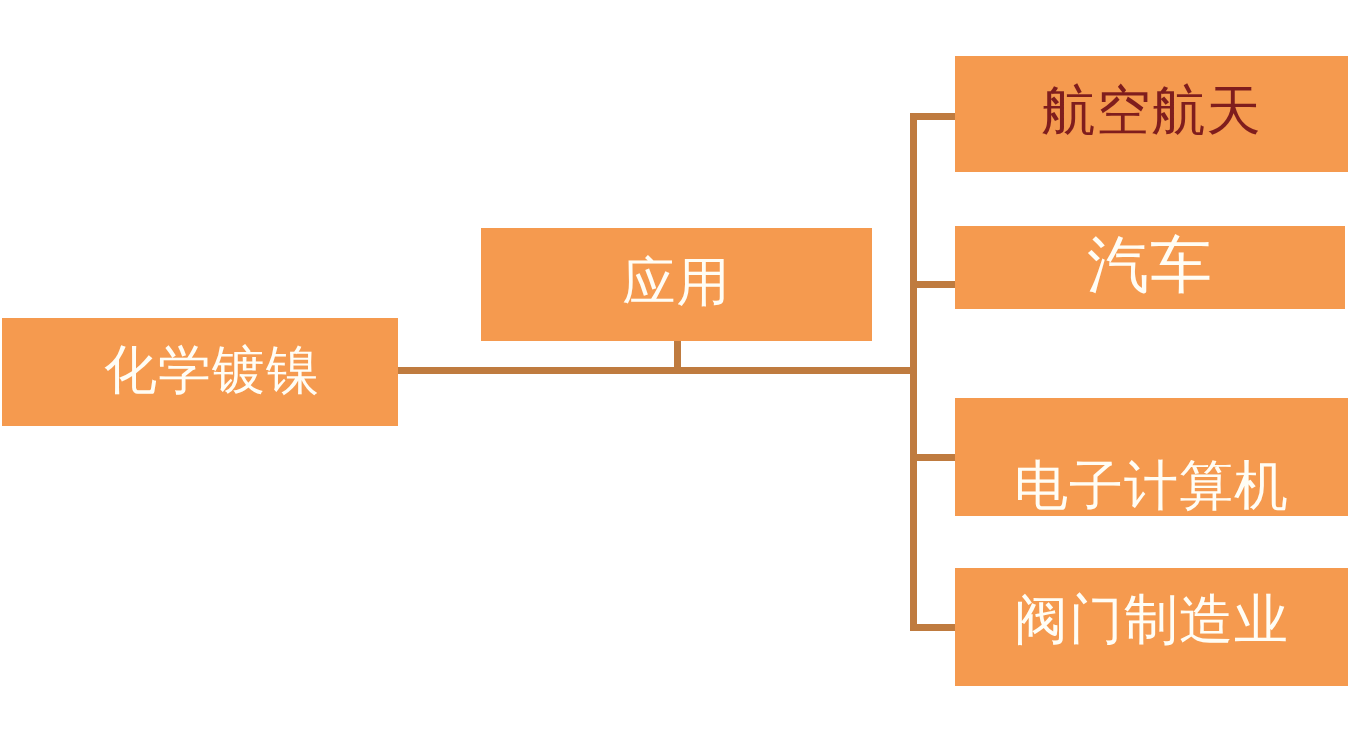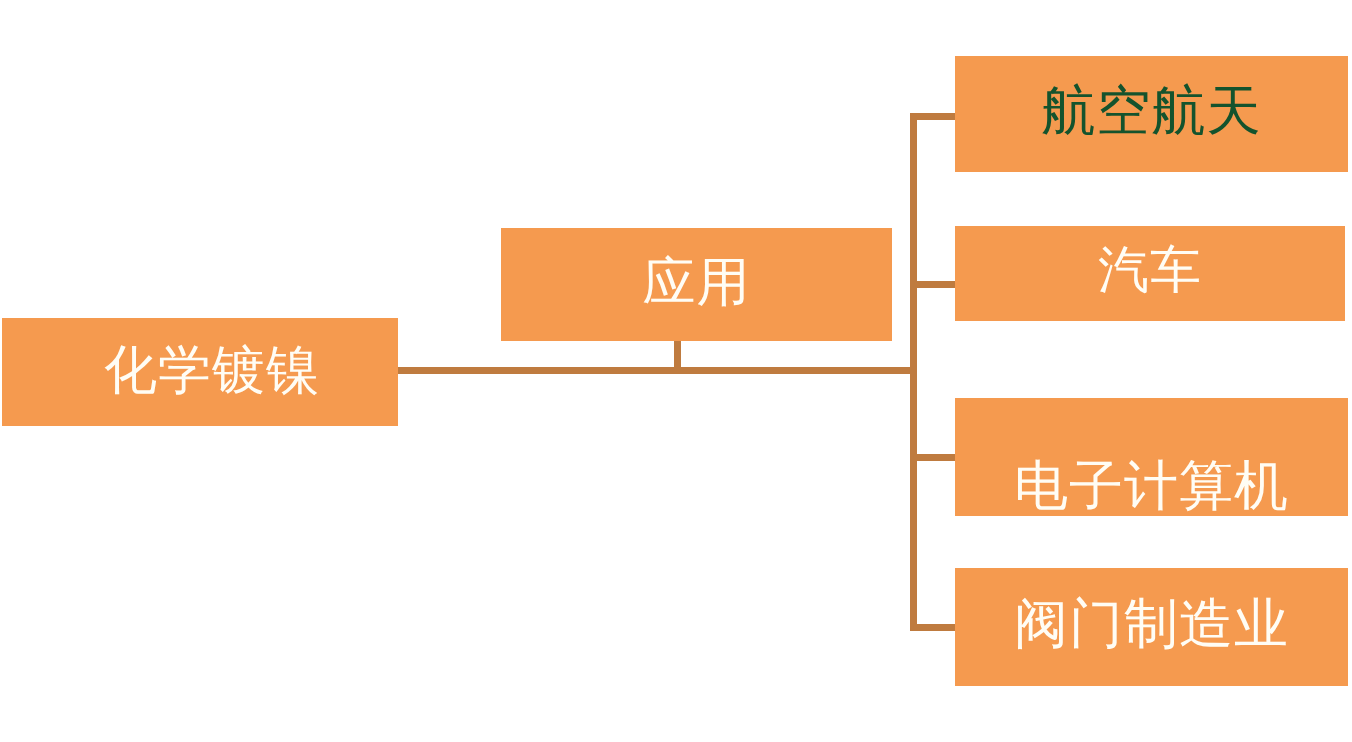--- a/index.html
+++ b/index.html
@@ -49,22 +49,22 @@
     width: 391px; height: 113px;
     font-size: 53px;
   }
   #node-leaf-0 {
     left: 955px; top: 56px;
     width: 393px; height: 116px;
     font-size: 54px;
   }
   #node-leaf-1 {
     left: 955px; top: 226px;
-    width: 390px; height: 95px;
-    font-size: 51px;
+    width: 390px; height: 83px;
+    font-size: 62px;
     font-family: Liberation Serif, serif;
   }
   #node-leaf-2 {
     left: 955px; top: 398px;
     width: 393px; height: 118px;
     font-size: 54px;
     align-items: flex-end;
   }
   #node-leaf-3 {
     left: 955px; top: 568px;
@@ -113,33 +113,33 @@
   <div class="conn" id="conn-trunk-bot-cap" style="background: rgb(191, 123, 63);"></div>
   <div class="conn conn-h" id="conn-leaf-0" style="background: rgb(191, 123, 63);"></div>
   <div class="conn conn-h" id="conn-leaf-1" style="background: rgb(191, 123, 63);"></div>
   <div class="conn conn-h" id="conn-leaf-2" style="background: rgb(191, 123, 63);"></div>
   <div class="conn conn-h" id="conn-leaf-3" style="background: rgb(191, 123, 63);"></div>
 
   <div class="node" id="node-root" style="background: rgb(245, 154, 79); color: rgb(255, 253, 245); padding-left: 24px;">
     <span class="node-label">化学镀镍</span>
   </div>
 
-  <div class="node" id="node-branch" style="background: rgb(245, 154, 79); color: rgb(255, 253, 245); margin-left: 20px;">
+  <div class="node" id="node-branch" style="background: rgb(245, 154, 79); color: rgb(255, 253, 245);">
     <span class="node-label">应用</span>
   </div>
 
-  <div class="node" id="node-leaf-0" style="background: rgb(245, 154, 79); color: #14532d;">
+  <div class="node" id="node-leaf-0" style="background: rgb(245, 154, 79); color: #7f1d1d;">
     <span class="node-label">航空航天</span>
   </div>
 
   <div class="node" id="node-leaf-1" style="background: rgb(245, 154, 79); color: rgb(255, 253, 245);">
     <span class="node-label">汽车</span>
   </div>
 
   <div class="node" id="node-leaf-2" style="background: rgb(245, 154, 79); color: rgb(255, 253, 245);">
     <span class="node-label">电子计算机</span>
   </div>
 
-  <div class="node" id="node-leaf-3" style="background: rgb(245, 154, 79); color: rgb(255, 253, 245);">
+  <div class="node" id="node-leaf-3" style="background: rgb(245, 154, 79); color: rgb(255, 253, 245); font-family: Liberation Mono, monospace;">
     <span class="node-label">阀门制造业</span>
   </div>
 
 </div>
 
 </body></html>

